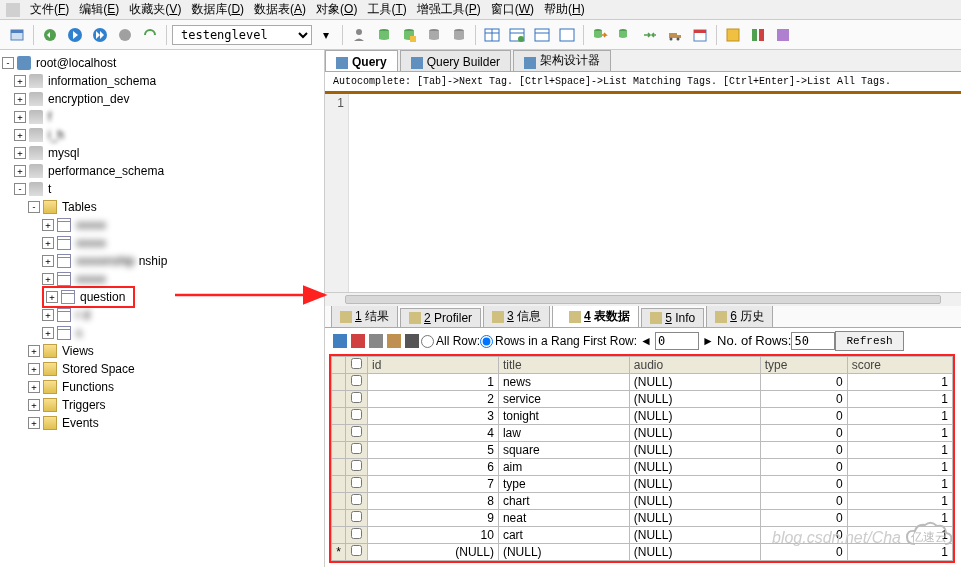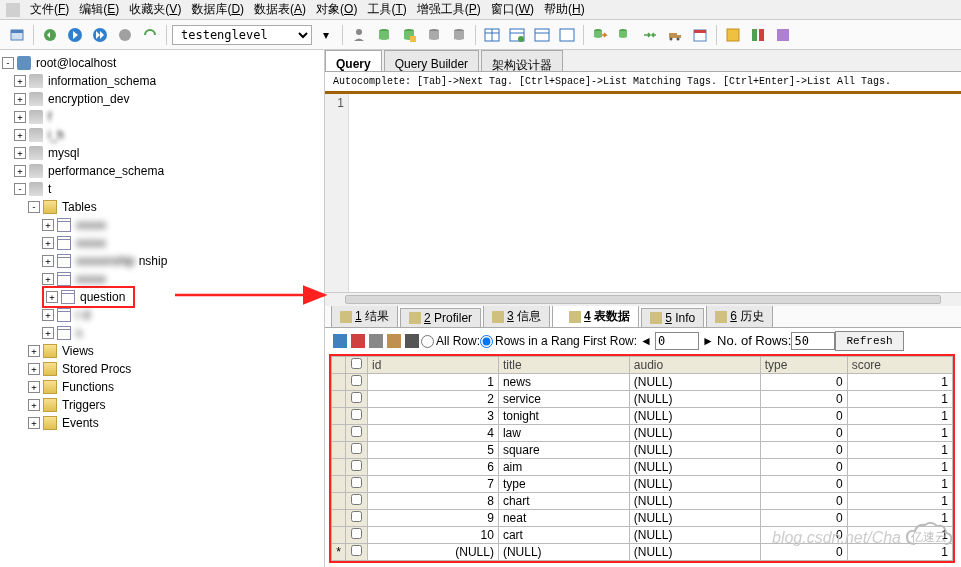--- a/index.html
+++ b/index.html
@@ -32,21 +32,21 @@
 .tbl-ico::before { content: ""; position: absolute; top: 2px; left: 0; right: 0; height: 1px; background: #88a; }
 .srv-ico { background: #6090c0; border-radius: 2px; }
 .node-label { padding: 0 2px; }
 .highlight { border: 2px solid #ff2020; padding: 2px 6px 2px 2px; }
 
 
 .right { flex: 1; display: flex; flex-direction: column; position: relative; }
 
 
 .ed-tabs { display: flex; border-bottom: 1px solid #aaa; background: #f0f0f0; height: 22px; }
-.ed-tab { padding: 2px 10px; border: 1px solid #aaa; border-bottom: none; background: #e8e8e8; margin-right: 2px; display: flex; align-items: flex-end; gap: 4px; cursor: pointer; flex-direction: column; }
+.ed-tab { padding: 2px 10px; border: 1px solid #aaa; border-bottom: none; background: #e8e8e8; margin-right: 2px; display: flex; align-items: flex-end; gap: 4px; cursor: pointer; }
 .ed-tab.active { background: #fff; }
 .tab-ico { width: 12px; height: 12px; }
 
 .ac-hint { padding: 4px 8px; font-family: "Courier New", monospace; background: #fff; border-bottom: 3px solid #a16207; font-size: 10px; }
 
 .editor { flex: 1; display: flex; background: #fff; min-height: 130px; }
 .gutter { width: 24px; background: #f0f0f0; text-align: right; padding: 2px 4px; font-family: "Courier New", monospace; border-right: 1px solid #ddd; color: #555; }
 .ed-body { flex: 1; padding: 2px 4px; }
 
 .ed-scroll { height: 14px; background: #f0f0f0; border-top: 1px solid #ccc; position: relative; }
@@ -340,21 +340,21 @@
       </div>
     <div id="folders-list">
         <div class="tree-node" style="padding-left: 28px;">
           <span class="tgl">+</span>
           <span class="node-icon fld-ico"></span>
           <span class="node-label">Views</span>
         </div>
         <div class="tree-node" style="padding-left: 28px;">
           <span class="tgl">+</span>
           <span class="node-icon fld-ico"></span>
-          <span class="node-label">Stored Procs</span>
+          <span class="node-label">Stored Space</span>
         </div>
         <div class="tree-node" style="padding-left: 28px;">
           <span class="tgl">+</span>
           <span class="node-icon fld-ico"></span>
           <span class="node-label">Functions</span>
         </div>
         <div class="tree-node" style="padding-left: 28px;">
           <span class="tgl">+</span>
           <span class="node-icon fld-ico"></span>
           <span class="node-label">Triggers</span>

